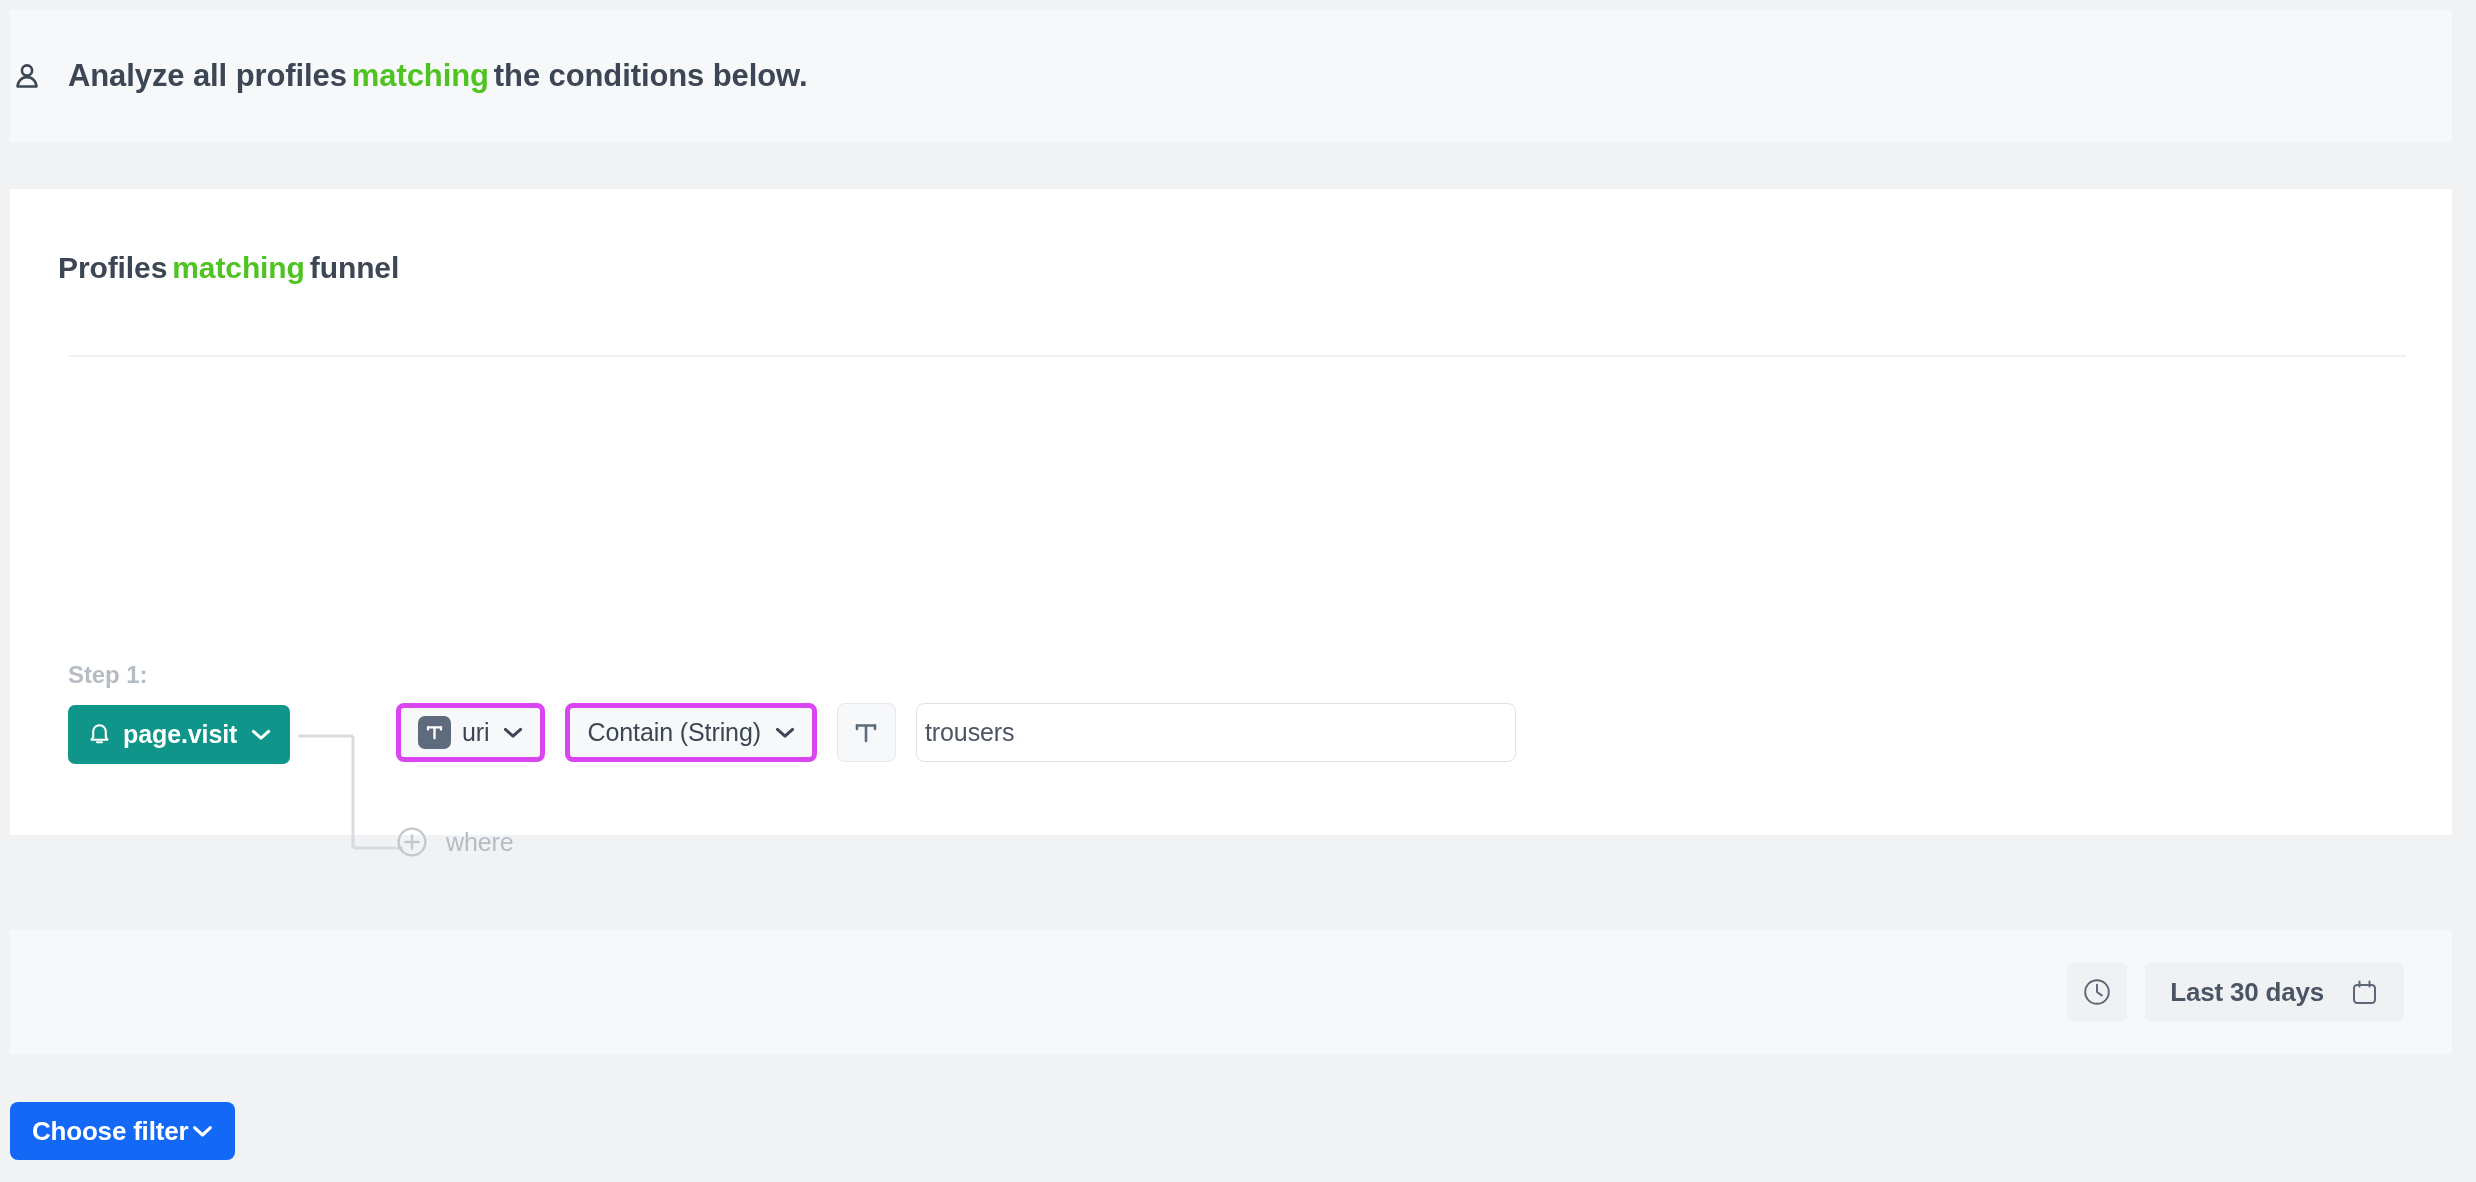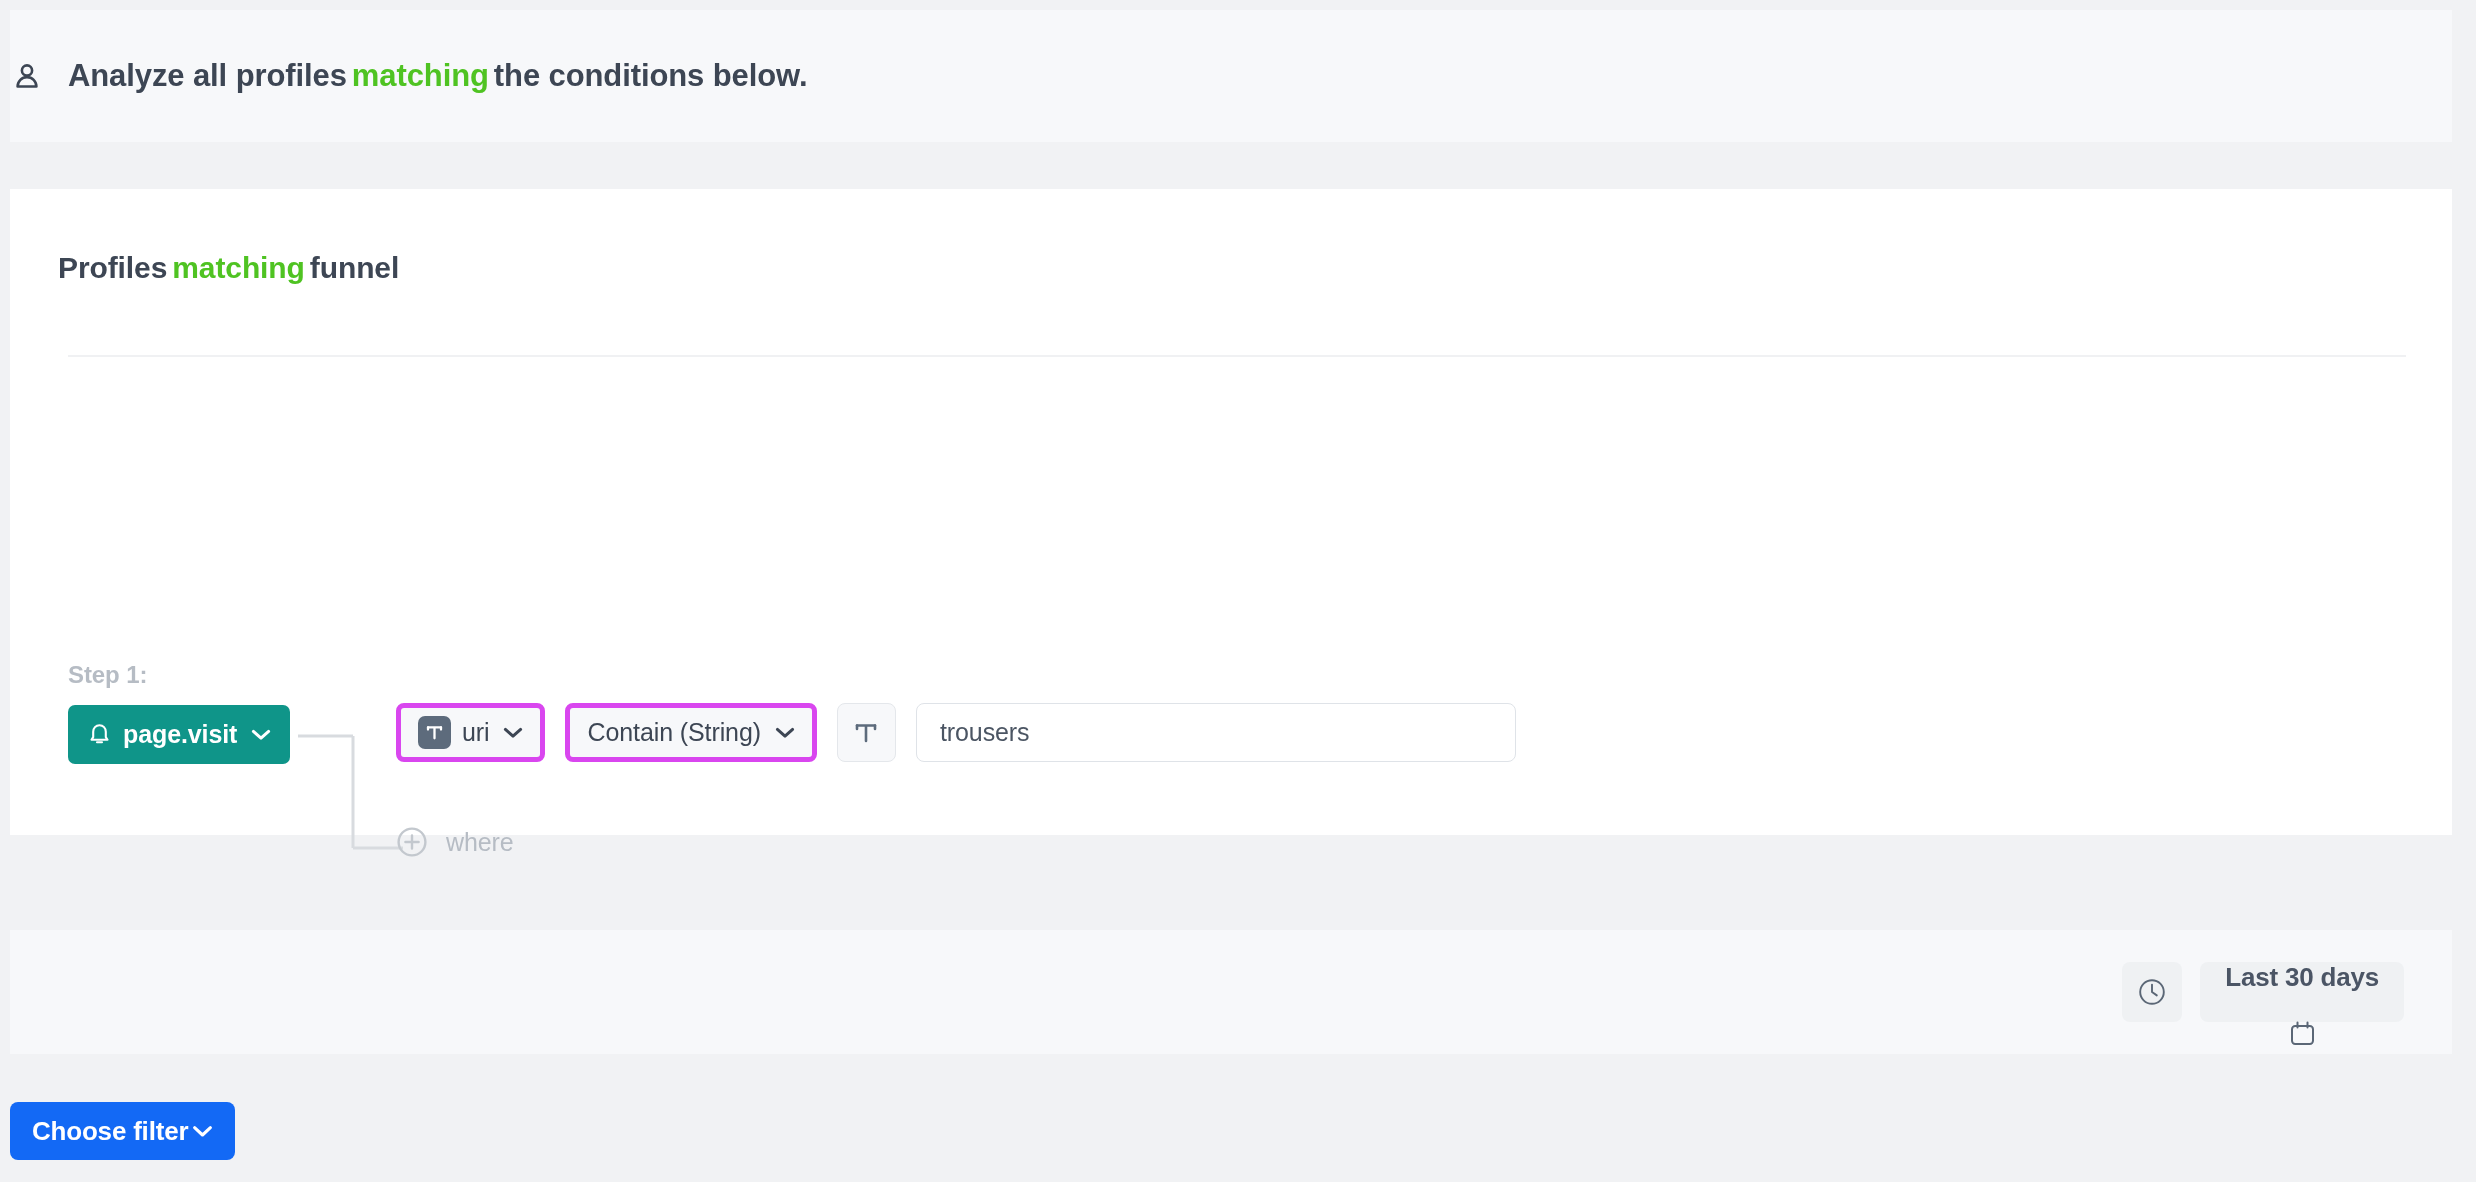--- a/index.html
+++ b/index.html
@@ -184,21 +184,21 @@
 
   .value-input {
     width: 600px;
     height: 59px;
     background: #ffffff;
     border: 1px solid #dfe3e8;
     border-radius: 8px;
     font-family: "Liberation Sans", sans-serif;
     font-size: 25px;
     color: #4b5563;
-    padding: 0 23px;
+    padding: 0 8px;
     outline: none;
     letter-spacing: -0.1px;
   }
 
   
   .where-row {
     position: absolute;
     left: 386px;
     top: 637px;
     display: flex;
@@ -263,21 +263,20 @@
   .range-btn {
     height: 60px;
     border-radius: 8px;
     background: #eff1f3;
     display: flex;
     align-items: center;
     gap: 26px;
     padding: 0 25px;
     cursor: pointer;
     white-space: nowrap;
-    flex-direction: column;
   }
   .range-btn .lbl {
     font-size: 26px;
     font-weight: bold;
     color: #4b5565;
     letter-spacing: -0.2px;
   }
   .range-btn svg { width: 29px; height: 29px; display: block; flex: none; }
 
   

